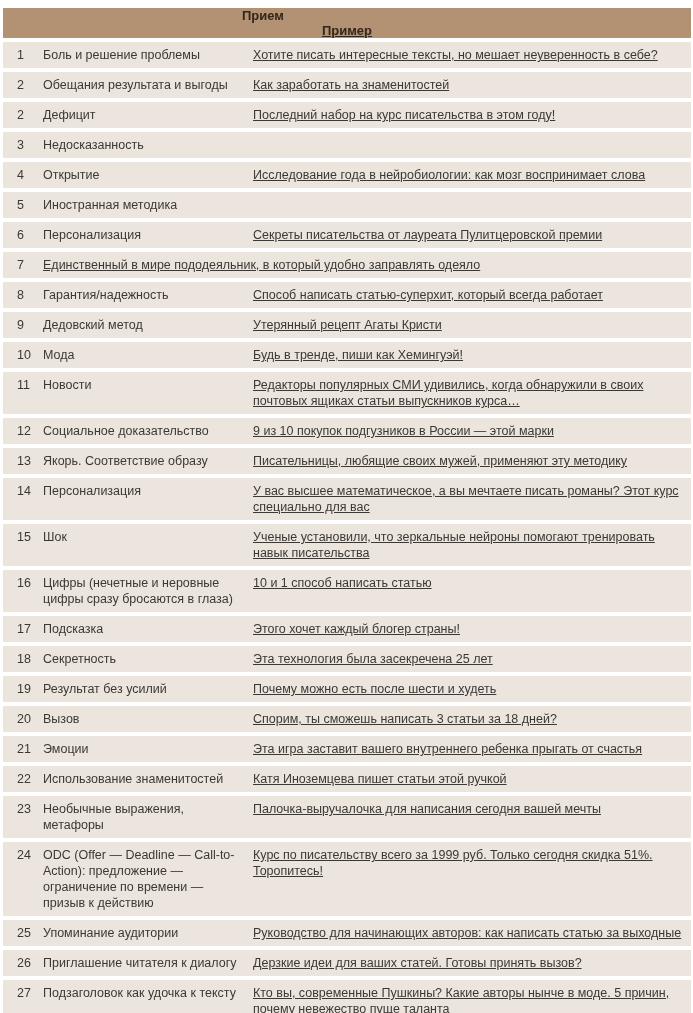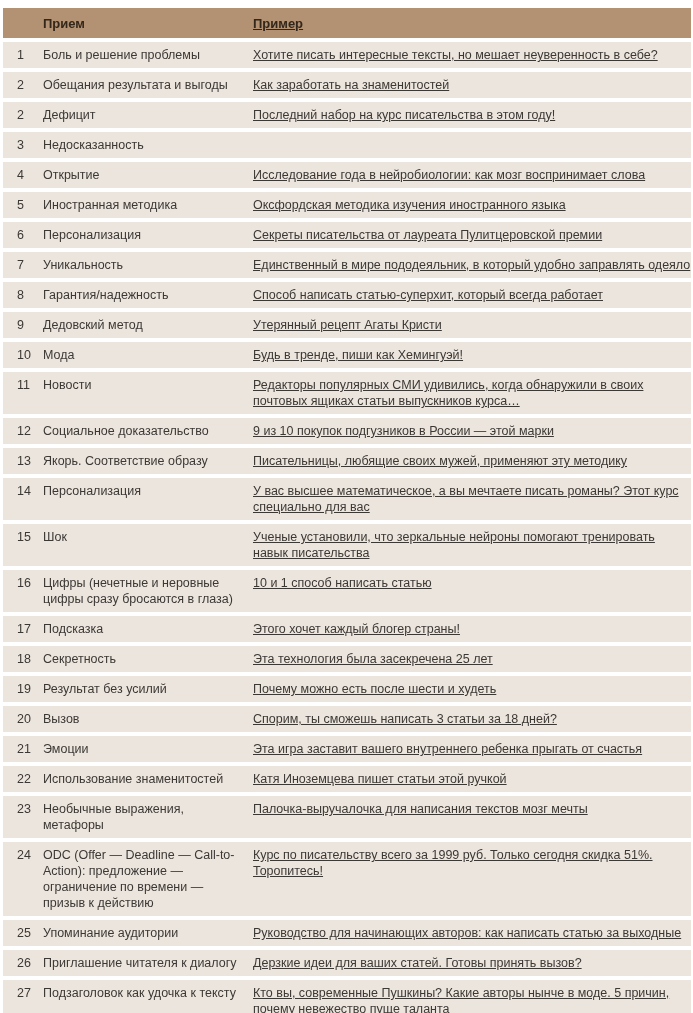--- a/index.html
+++ b/index.html
@@ -29,20 +29,21 @@
   }
   .header-row {
     display: flex;
     align-items: center;
     height: 30px;
     background: var(--header-bg);
     color: var(--header-text);
     font-weight: bold;
     font-size: 13px;
     margin-bottom: 4px;
+    flex-direction: column;
   }
   .row {
     display: flex;
     background: var(--row-bg);
     color: var(--row-text);
     font-size: 12.5px;
     line-height: 16px;
     padding: 5px 0 5px 0;
     margin-bottom: 4px;
     min-height: 26px;
@@ -94,30 +95,28 @@
         <div class="cell-tech">Недосказанность</div>
       </div>
       <div class="row">
         <div class="cell-num">4</div>
         <div class="cell-tech">Открытие</div>
         <div class="cell-ex">Исследование года в нейробиологии: как мозг воспринимает слова</div>
       </div>
       <div class="row">
         <div class="cell-num">5</div>
         <div class="cell-tech">Иностранная методика</div>
-        <div class="cell-ex">Оксфордская методика изучения иностранного языка</div>
       </div>
       <div class="row">
         <div class="cell-num">6</div>
         <div class="cell-tech">Персонализация</div>
         <div class="cell-ex">Секреты писательства от лауреата Пулитцеровской премии</div>
       </div>
       <div class="row">
         <div class="cell-num">7</div>
-        <div class="cell-tech">Уникальность</div>
         <div class="cell-ex">Единственный в мире пододеяльник, в который удобно заправлять одеяло</div>
       </div>
       <div class="row">
         <div class="cell-num">8</div>
         <div class="cell-tech">Гарантия/надежность</div>
         <div class="cell-ex">Способ написать статью-суперхит, который всегда работает</div>
       </div>
       <div class="row">
         <div class="cell-num">9</div>
         <div class="cell-tech">Дедовский метод</div>
@@ -184,21 +183,21 @@
         <div class="cell-ex">Эта игра заставит вашего внутреннего ребенка прыгать от счастья</div>
       </div>
       <div class="row">
         <div class="cell-num">22</div>
         <div class="cell-tech">Использование знаменитостей</div>
         <div class="cell-ex">Катя Иноземцева пишет статьи этой ручкой</div>
       </div>
       <div class="row">
         <div class="cell-num">23</div>
         <div class="cell-tech">Необычные выражения, метафоры</div>
-        <div class="cell-ex">Палочка-выручалочка для написания текстов мозг мечты</div>
+        <div class="cell-ex">Палочка-выручалочка для написания сегодня вашей мечты</div>
       </div>
       <div class="row">
         <div class="cell-num">24</div>
         <div class="cell-tech">ODC (Offer — Deadline — Call-to-Action): предложение — ограничение по времени — призыв к действию</div>
         <div class="cell-ex">Курс по писательству всего за 1999 руб. Только сегодня скидка 51%. Торопитесь!</div>
       </div>
       <div class="row">
         <div class="cell-num">25</div>
         <div class="cell-tech">Упоминание аудитории</div>
         <div class="cell-ex">Руководство для начинающих авторов: как написать статью за выходные</div>

